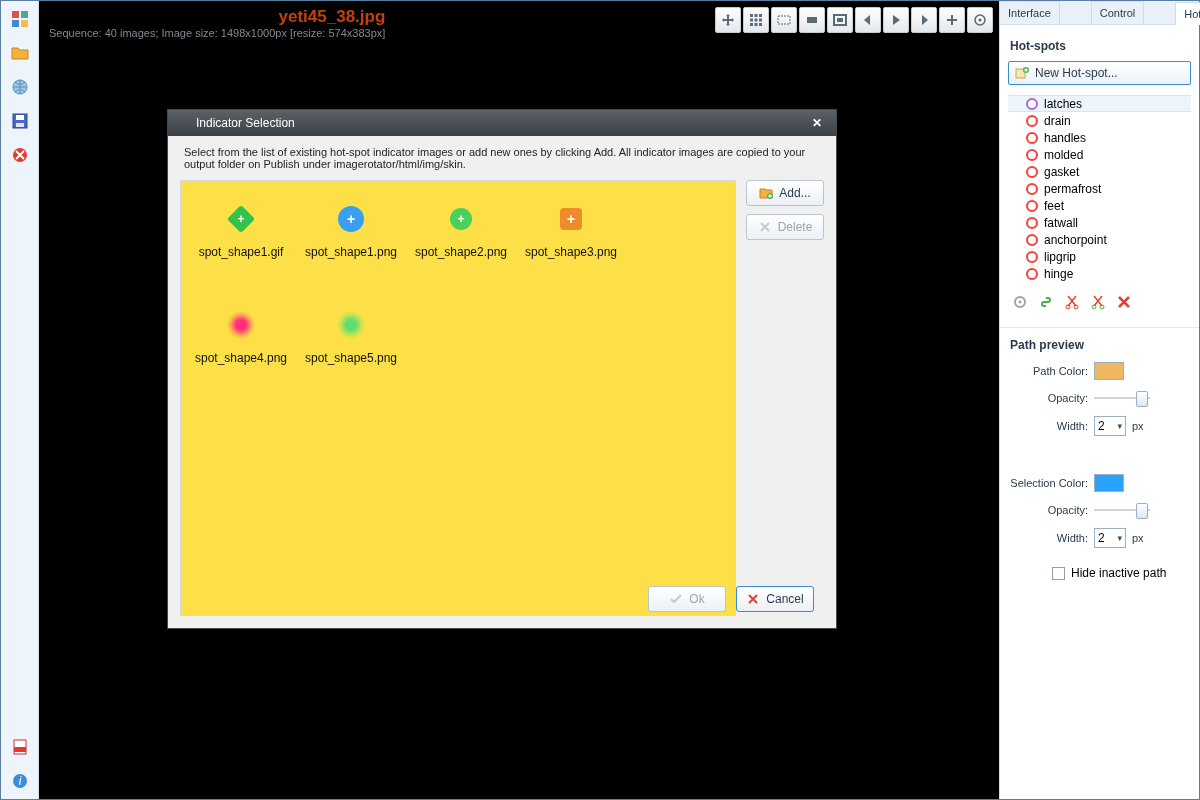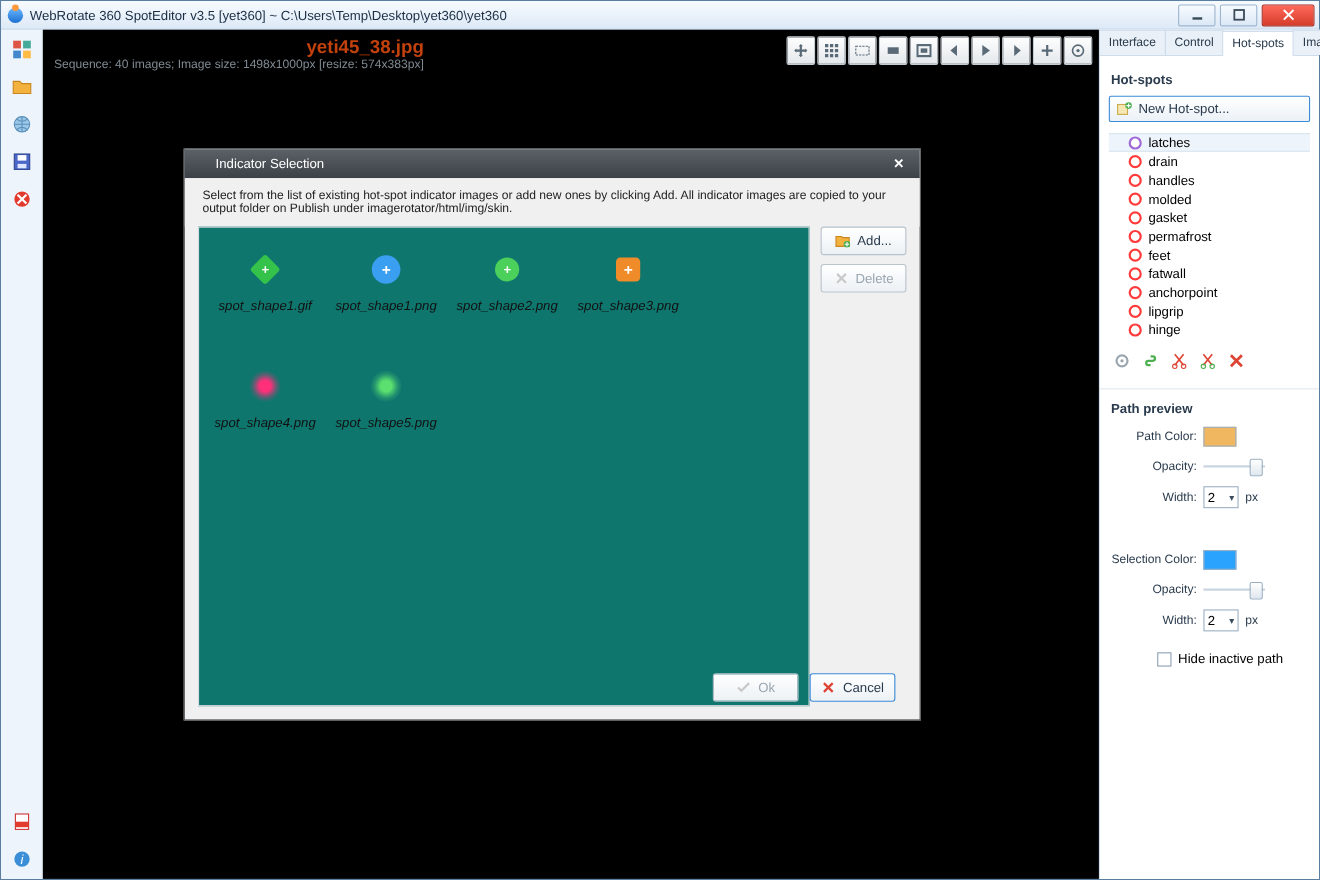--- a/index.html
+++ b/index.html
@@ -39,21 +39,21 @@
   .stage-header .finfo { font-size:11px; color:#808a92;}
   .stage-tools { position:absolute; right:6px; top:6px; display:flex; gap:2px;}
   .stool { width:26px; height:26px; background:linear-gradient(#fefefe,#e4e8ec);
            border:1px solid #c3cbd3; border-radius:2px; display:flex; align-items:center;
            justify-content:center; }
   .stool svg{width:14px;height:14px; fill:#5a6b77;}
 
   
   .right { width:200px; background:#f4f7fa; border-left:1px solid #cfdcea; display:flex;
            flex-direction:column; }
-  .rtabs { height:24px; display:flex; border-bottom:1px solid #cfdcea; background:#e9f0f7;}
+  .rtabs { height:24px; display:flex; border-bottom:1px solid #cfdcea; background:#e9f0f7;gap:32px;}
   .rtab { flex:0 0 auto; padding:0 8px; height:23px; line-height:23px; border:1px solid #cfdcea;
           border-bottom:none; margin-left:-1px; background:#e9f0f7; color:#2a3b4d; font-size:11px;}
   .rtab.active { background:#fff; position:relative; top:1px; }
   .rpanel { flex:1; background:#fff; padding:10px 8px; overflow:hidden; }
   .rhead { font-size:12px; font-weight:bold; color:#2a3b4d; margin:4px 0 8px 2px;}
   .newhs { height:24px; border:1px solid #3b8ad6; border-radius:2px; background:linear-gradient(#fff,#ebf1f7);
            display:flex; align-items:center; padding:0 6px; gap:6px; color:#2a3b4d;}
   .newhs svg{width:14px;height:14px;}
   .hslist { margin-top:10px; }
   .hsrow { height:17px; display:flex; align-items:center; gap:6px; padding:0 18px; font-size:11px;}
@@ -83,22 +83,22 @@
   .modal { position:absolute; left:128px; top:108px; width:670px; height:520px;
            border:1px solid #454a4e; background:#f0f0f0; box-shadow:0 6px 22px rgba(0,0,0,.55);
            display:flex; flex-direction:column; }
   .mtitle { height:26px; background:linear-gradient(#5b6167,#3b4146); color:#fff;
             display:flex; align-items:center; padding:0 8px; gap:8px;}
   .mtitle .ticon{ width:12px;height:12px;}
   .mtitle .close { margin-left:auto; width:22px; height:18px; display:flex; align-items:center;
                    justify-content:center; font-weight:bold; }
   .mdesc { padding:10px 16px; font-size:11px; color:#222; background:#f0f0f0; }
   .mwrapper{ flex:1; display:flex; padding:0 12px 12px 12px; gap:10px; }
-  .mgrid { flex:1; background:#0f766e; border:1px solid #d3d9de; padding:10px;
-           display:flex; flex-wrap:wrap; align-content:flex-start; gap:10px 10px; overflow:auto;font-style:italic;}
+  .mgrid { flex:1; background:#fde047; border:1px solid #d3d9de; padding:10px;
+           display:flex; flex-wrap:wrap; align-content:flex-start; gap:10px 10px; overflow:auto;}
   .mcell { width:100px; height:96px; display:flex; flex-direction:column; align-items:center;
            justify-content:flex-start; gap:10px; padding-top:12px; font-size:11px; color:#111; }
   .mcell .thumb{ width:32px; height:32px; display:flex; align-items:center; justify-content:center;}
   .shape-diamond { width:20px; height:20px; transform:rotate(45deg); border-radius:3px; position:relative;}
   .shape-diamond::after{ content:"+"; position:absolute; inset:0; display:flex; align-items:center;
                          justify-content:center; transform:rotate(-45deg); color:#fff; font-weight:bold;
                          font-size:12px;}
   .c-green{ background:#35c24a; } .c-blue{ background:#3a9ff0; border-radius:50%; width:26px;height:26px;}
   .c-blue::after{content:"+"; color:#fff; font-weight:bold; font-size:14px; display:flex;
                  align-items:center; justify-content:center; height:100%; transform:none;}
@@ -121,41 +121,20 @@
   .mbtn.disabled{ color:#9aa6b0; }
   .mfoot { position:absolute; right:22px; bottom:16px; display:flex; gap:10px;}
   .mfoot .mbtn{ width:78px; }
   .mbtn.primary{ border-color:#3b8ad6; }
 </style>
 </head>
 <body>
 
 <div class="winframe">
 
-  <div class="titlebar">
-    <span class="ticon"></span>
-    <span class="ttxt">WebRotate 360 SpotEditor v3.5 [yet360]  ~  C:\Users\Temp\Desktop\yet360\yet360</span>
-    <div class="winbtns">
-      <div class="winbtn">
-        <svg viewBox="0 0 10 10">
-            <rect x="1" y="7" width="8" height="2" fill="#3a4b5a"></rect>
-          </svg>
-      </div>
-      <div class="winbtn">
-        <svg viewBox="0 0 10 10">
-            <rect x="1" y="1" width="8" height="8" fill="none" stroke="#3a4b5a" stroke-width="1.5"></rect>
-          </svg>
-      </div>
-      <div class="winbtn close">
-        <svg viewBox="0 0 10 10">
-            <path d="M1 1 L9 9 M9 1 L1 9" stroke="#fff" stroke-width="1.6"></path>
-          </svg>
-      </div>
-    </div>
-  </div>
 
   <div class="body">
 
     <div class="leftbar">
       <span class="lb-ic">
           <svg viewBox="0 0 18 18">
             <rect x="1" y="1" width="7" height="7" fill="#d54"></rect> 
             <rect x="10" y="1" width="7" height="7" fill="#4a9"></rect>
             <rect x="1" y="10" width="7" height="7" fill="#48c"></rect>
             <rect x="10" y="10" width="7" height="7" fill="#fb4"></rect>

